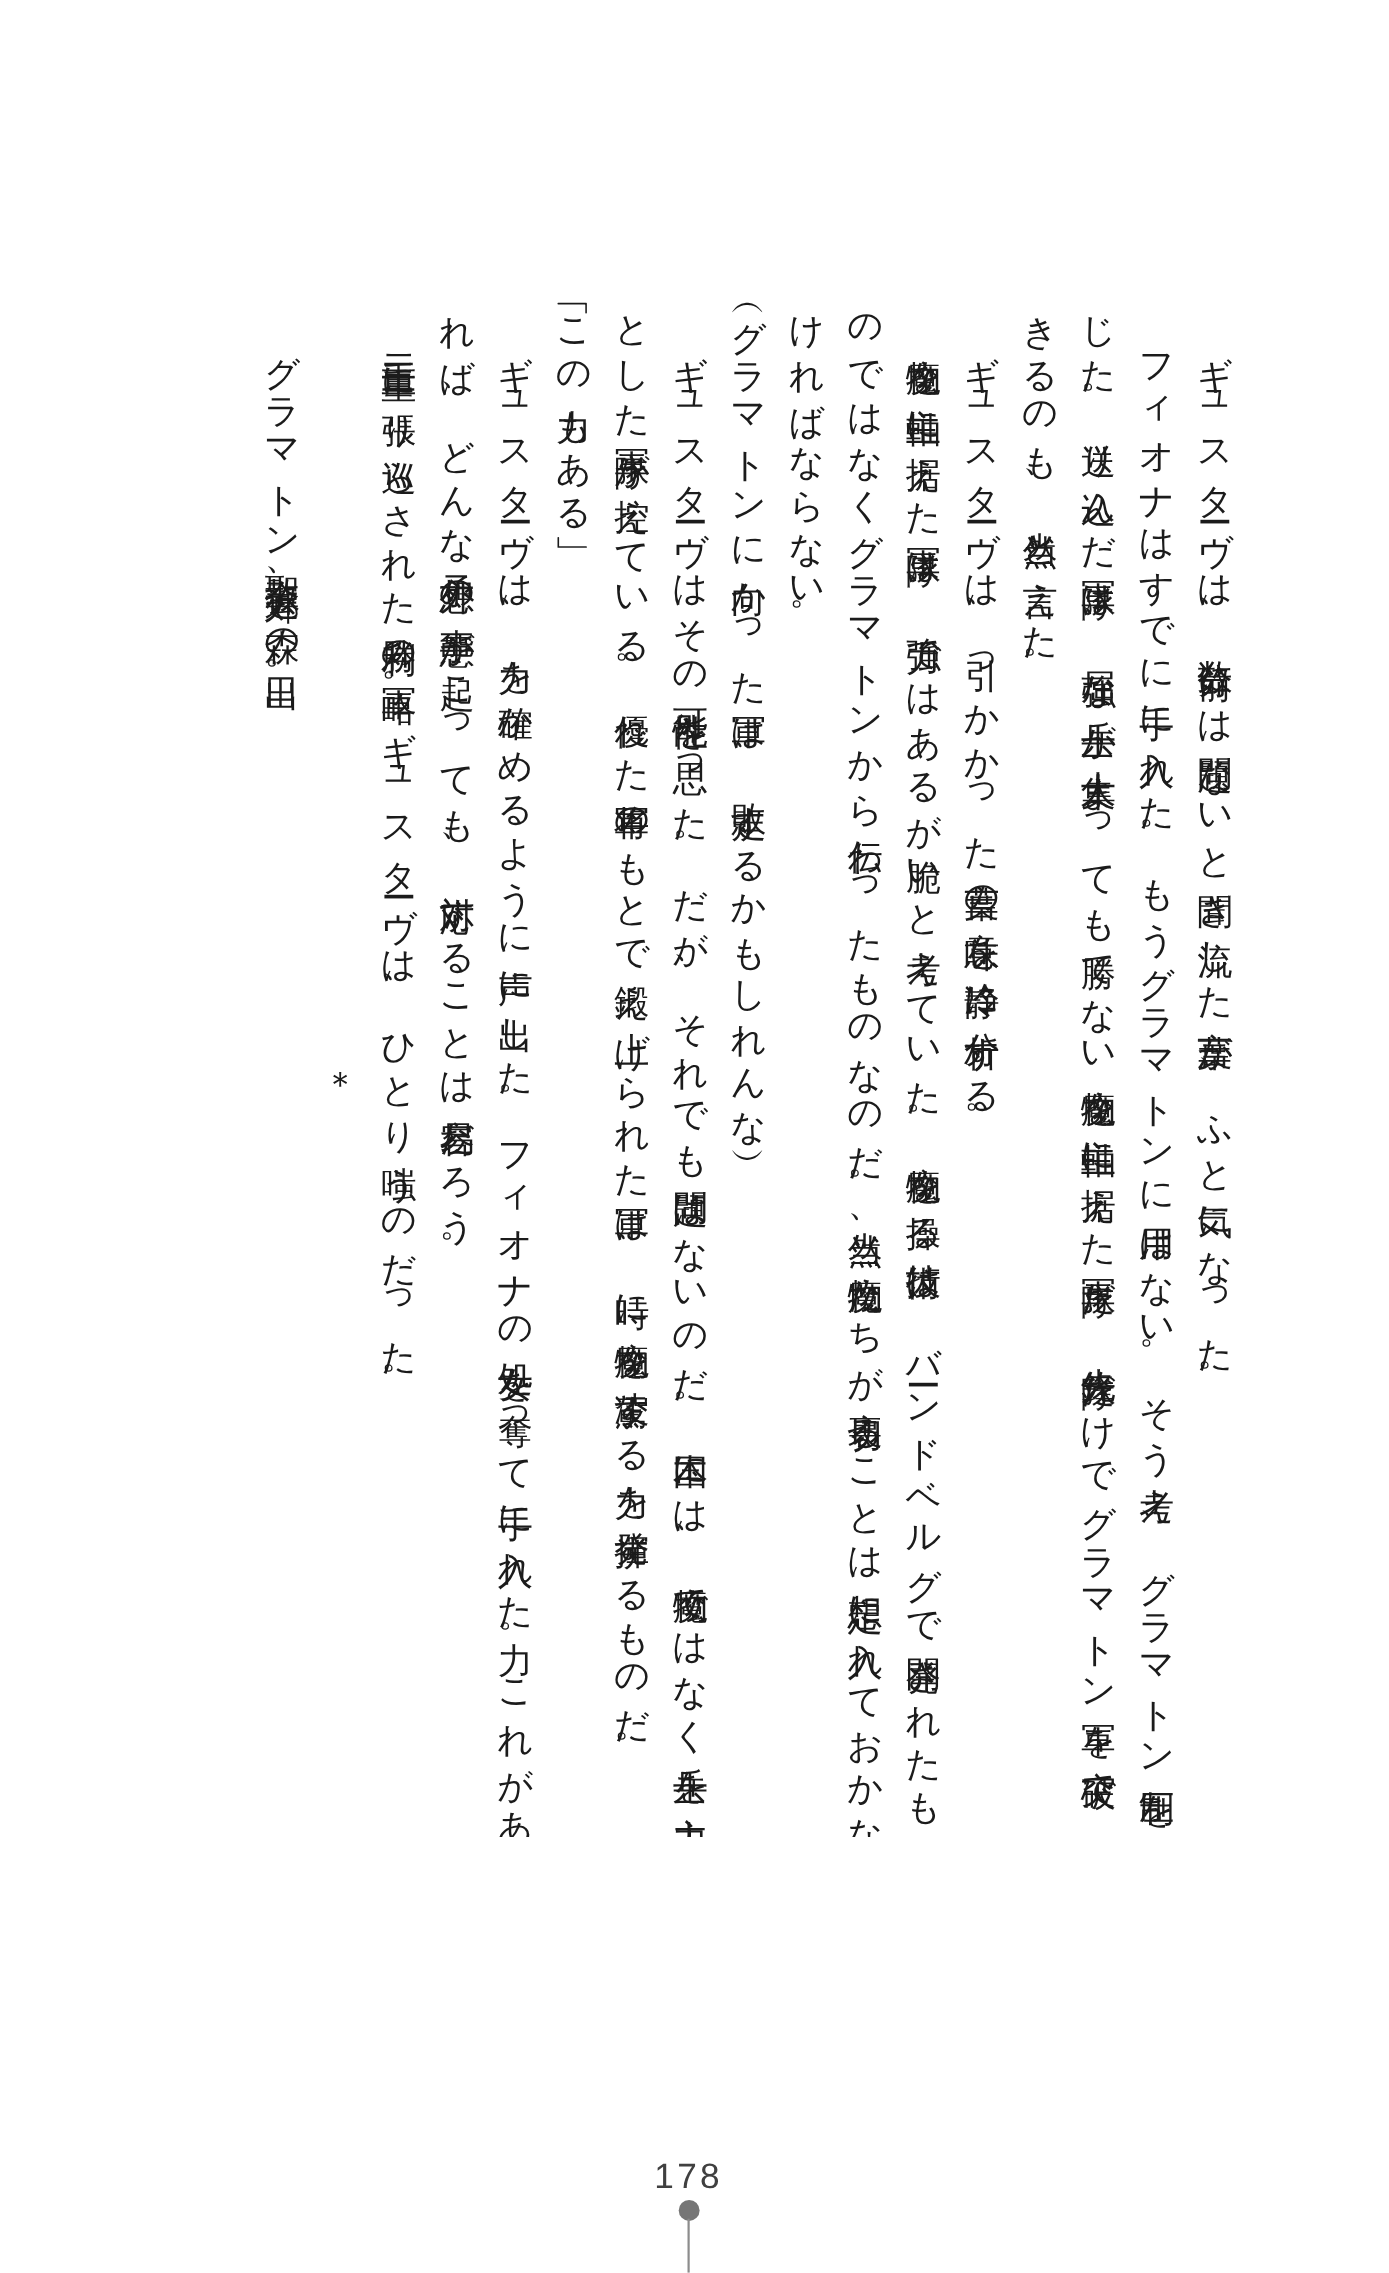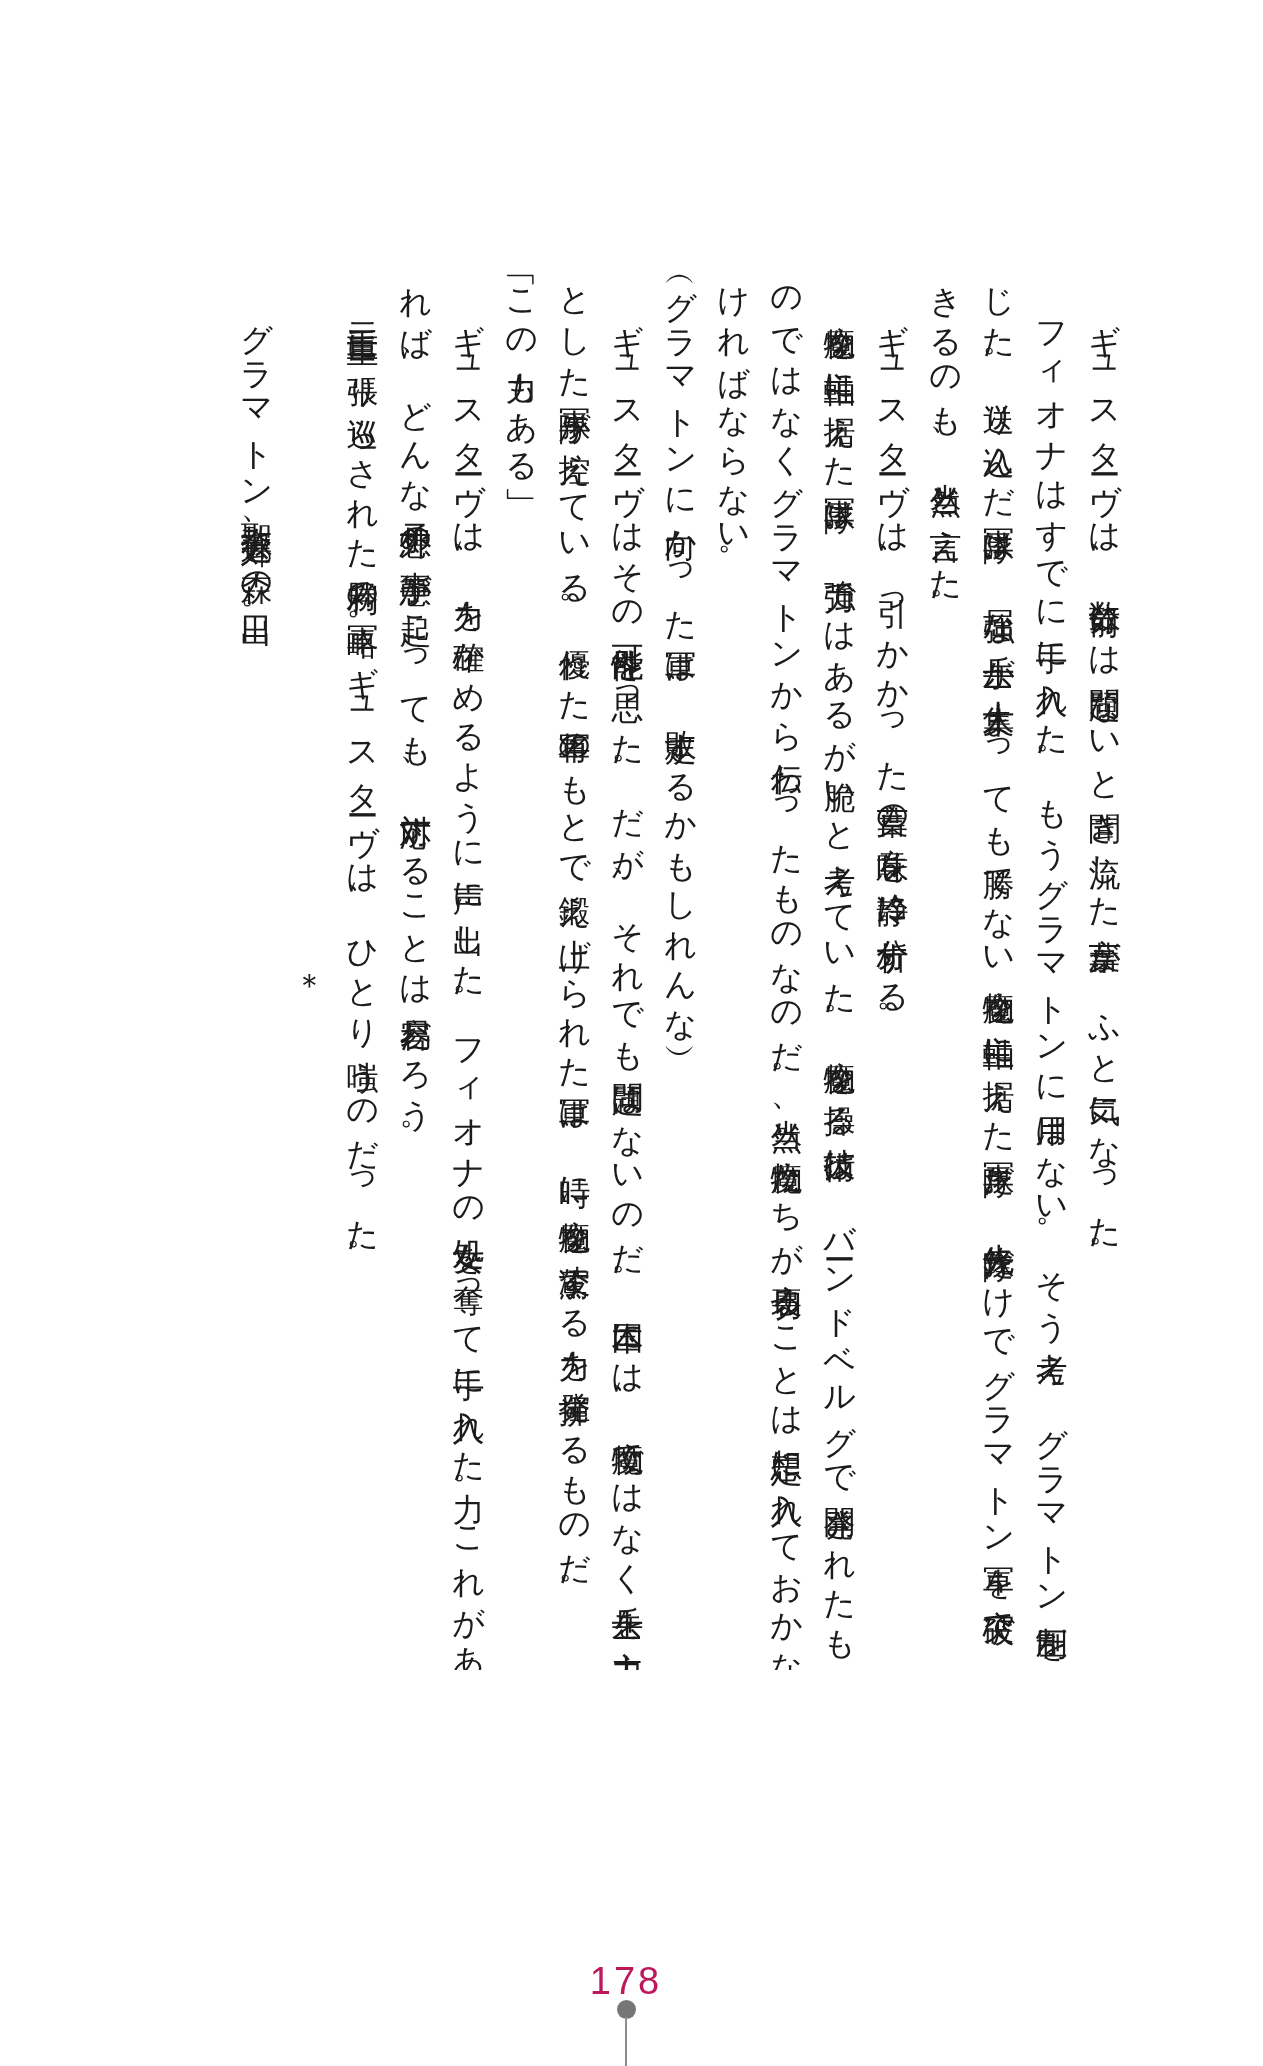--- a/index.html
+++ b/index.html
@@ -41,23 +41,23 @@
   .text-block p.flush  { text-indent: 0; }
   .text-block p.center { text-align: center; letter-spacing: 0; }
 
   
   .page-number {
     position: absolute;
     left: 626px;
     top: 1960px;
     transform: translateX(-50%);
     font-family: "Liberation Sans", "DejaVu Sans", sans-serif;
-    font-size: 38px;
+    font-size: 32px;
     letter-spacing: 3px;
-    color: #be185d;
+    color: #404040;
     white-space: nowrap;
   }
   .footer-dot {
     position: absolute;
     left: 617px;
     top: 2000px;
     width: 19px;
     height: 19px;
     border-radius: 50%;
     background: #767676;

